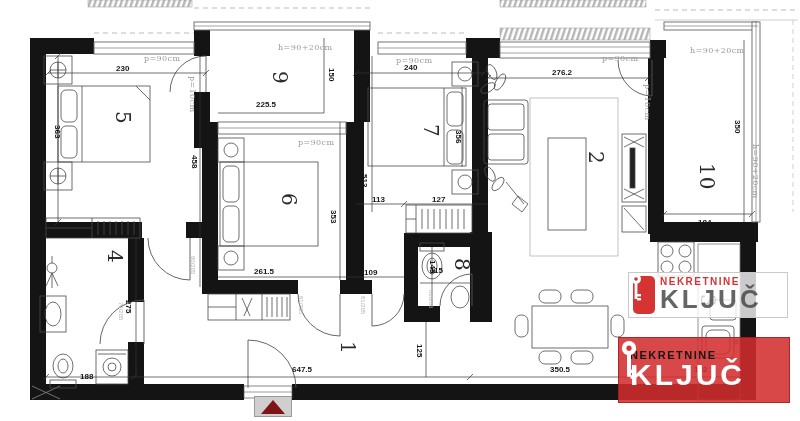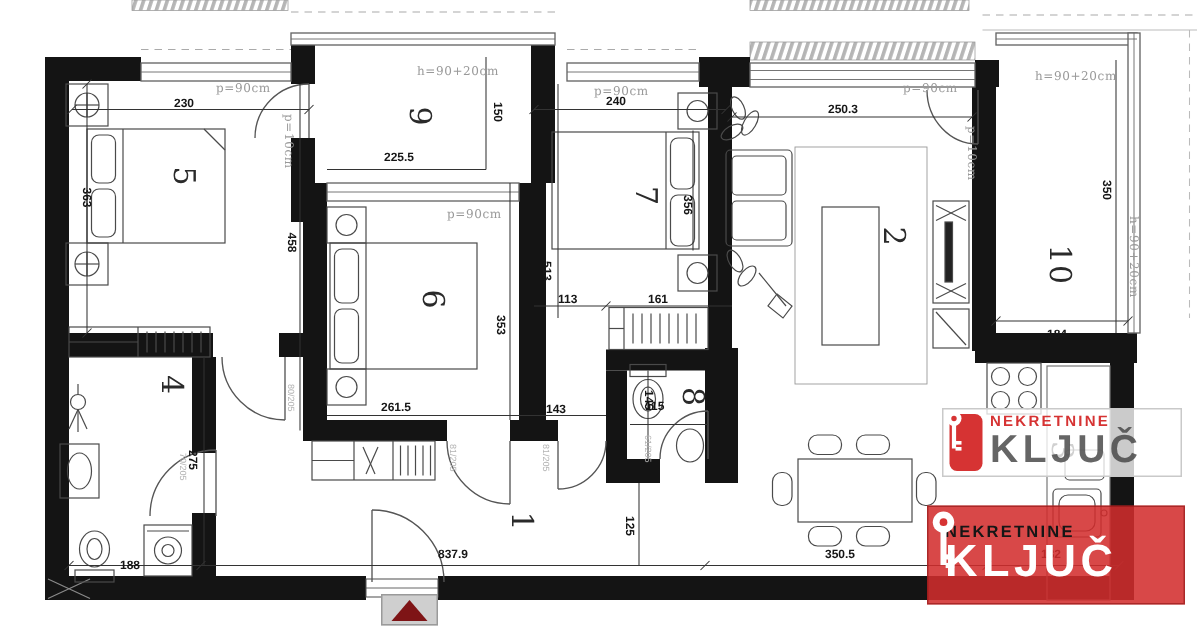--- a/index.html
+++ b/index.html
@@ -306,29 +306,29 @@
         <line x1="131" y1="380" x2="137" y2="374"></line>
     <line x1="467" y1="380" x2="473" y2="374"></line>
         <line x1="655" y1="380" x2="661" y2="374"></line>
         <line x1="743" y1="380" x2="749" y2="374"></line>
   </g>
 </svg>
 
   <span class="lbl h" style="left:116px;top:64px">230</span>
   <span class="lbl h" style="left:256px;top:100px">225.5</span>
   <span class="lbl h" style="left:404px;top:63px">240</span>
-  <span class="lbl h" style="left:552px;top:68px">250.3</span>
+  <span class="lbl h" style="left:552px;top:68px">276.2</span>
   <span class="lbl h" style="left:698px;top:218px">184</span>
   <span class="lbl h" style="left:254px;top:267px">261.5</span>
-  <span class="lbl h" style="left:364px;top:268px">143</span>
+  <span class="lbl h" style="left:364px;top:268px">109</span>
   <span class="lbl h" style="left:430px;top:266px">115</span>
   <span class="lbl h" style="left:372px;top:195px">113</span>
-  <span class="lbl h" style="left:432px;top:195px">161</span>
+  <span class="lbl h" style="left:432px;top:195px">127</span>
   <span class="lbl h" style="left:80px;top:372px">188</span>
-  <span class="lbl h" style="left:292px;top:365px">837.9</span>
+  <span class="lbl h" style="left:292px;top:365px">647.5</span>
   <span class="lbl h" style="left:550px;top:365px">350.5</span>
   <span class="lbl h" style="left:694px;top:365px">182</span>
 
   <span class="lbl v" style="left:62px;top:125px">363</span>
   <span class="lbl v" style="left:199px;top:155px">458</span>
   <span class="lbl v" style="left:336px;top:68px">150</span>
   <span class="lbl v" style="left:369px;top:174px">513</span>
   <span class="lbl v" style="left:463px;top:130px">356</span>
   <span class="lbl v" style="left:742px;top:120px">350</span>
   <span class="lbl v" style="left:338px;top:210px">353</span>

